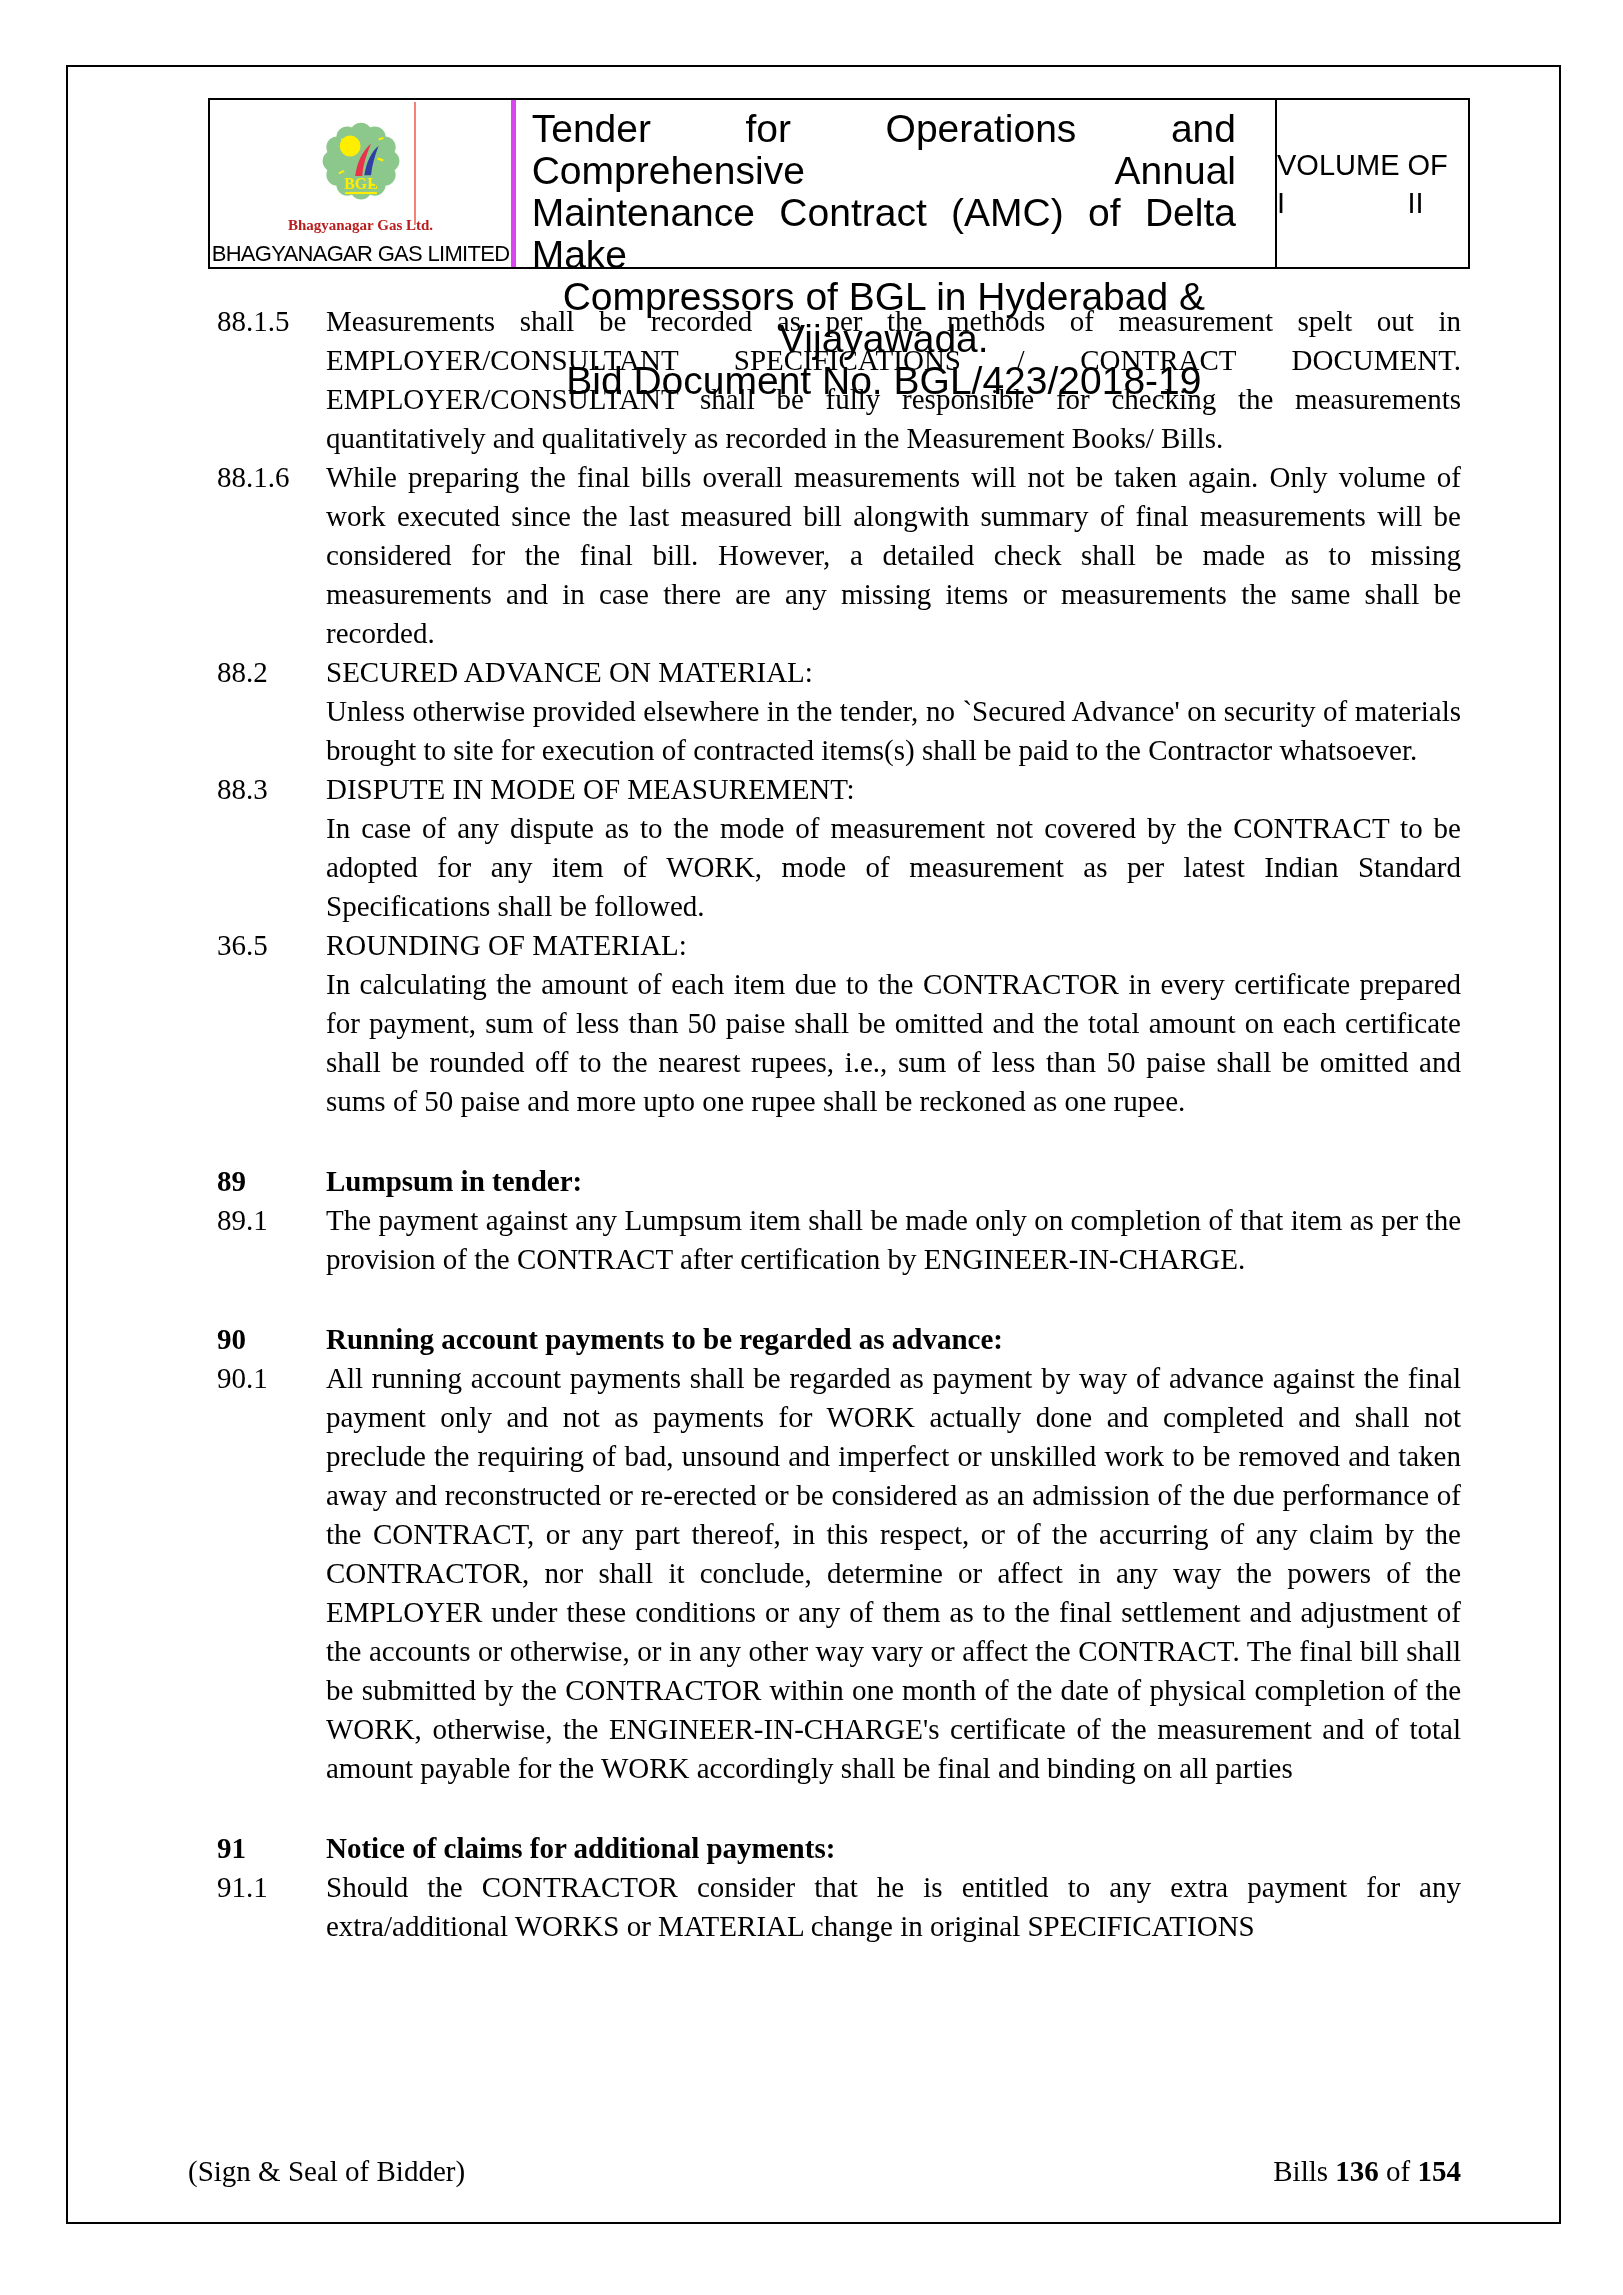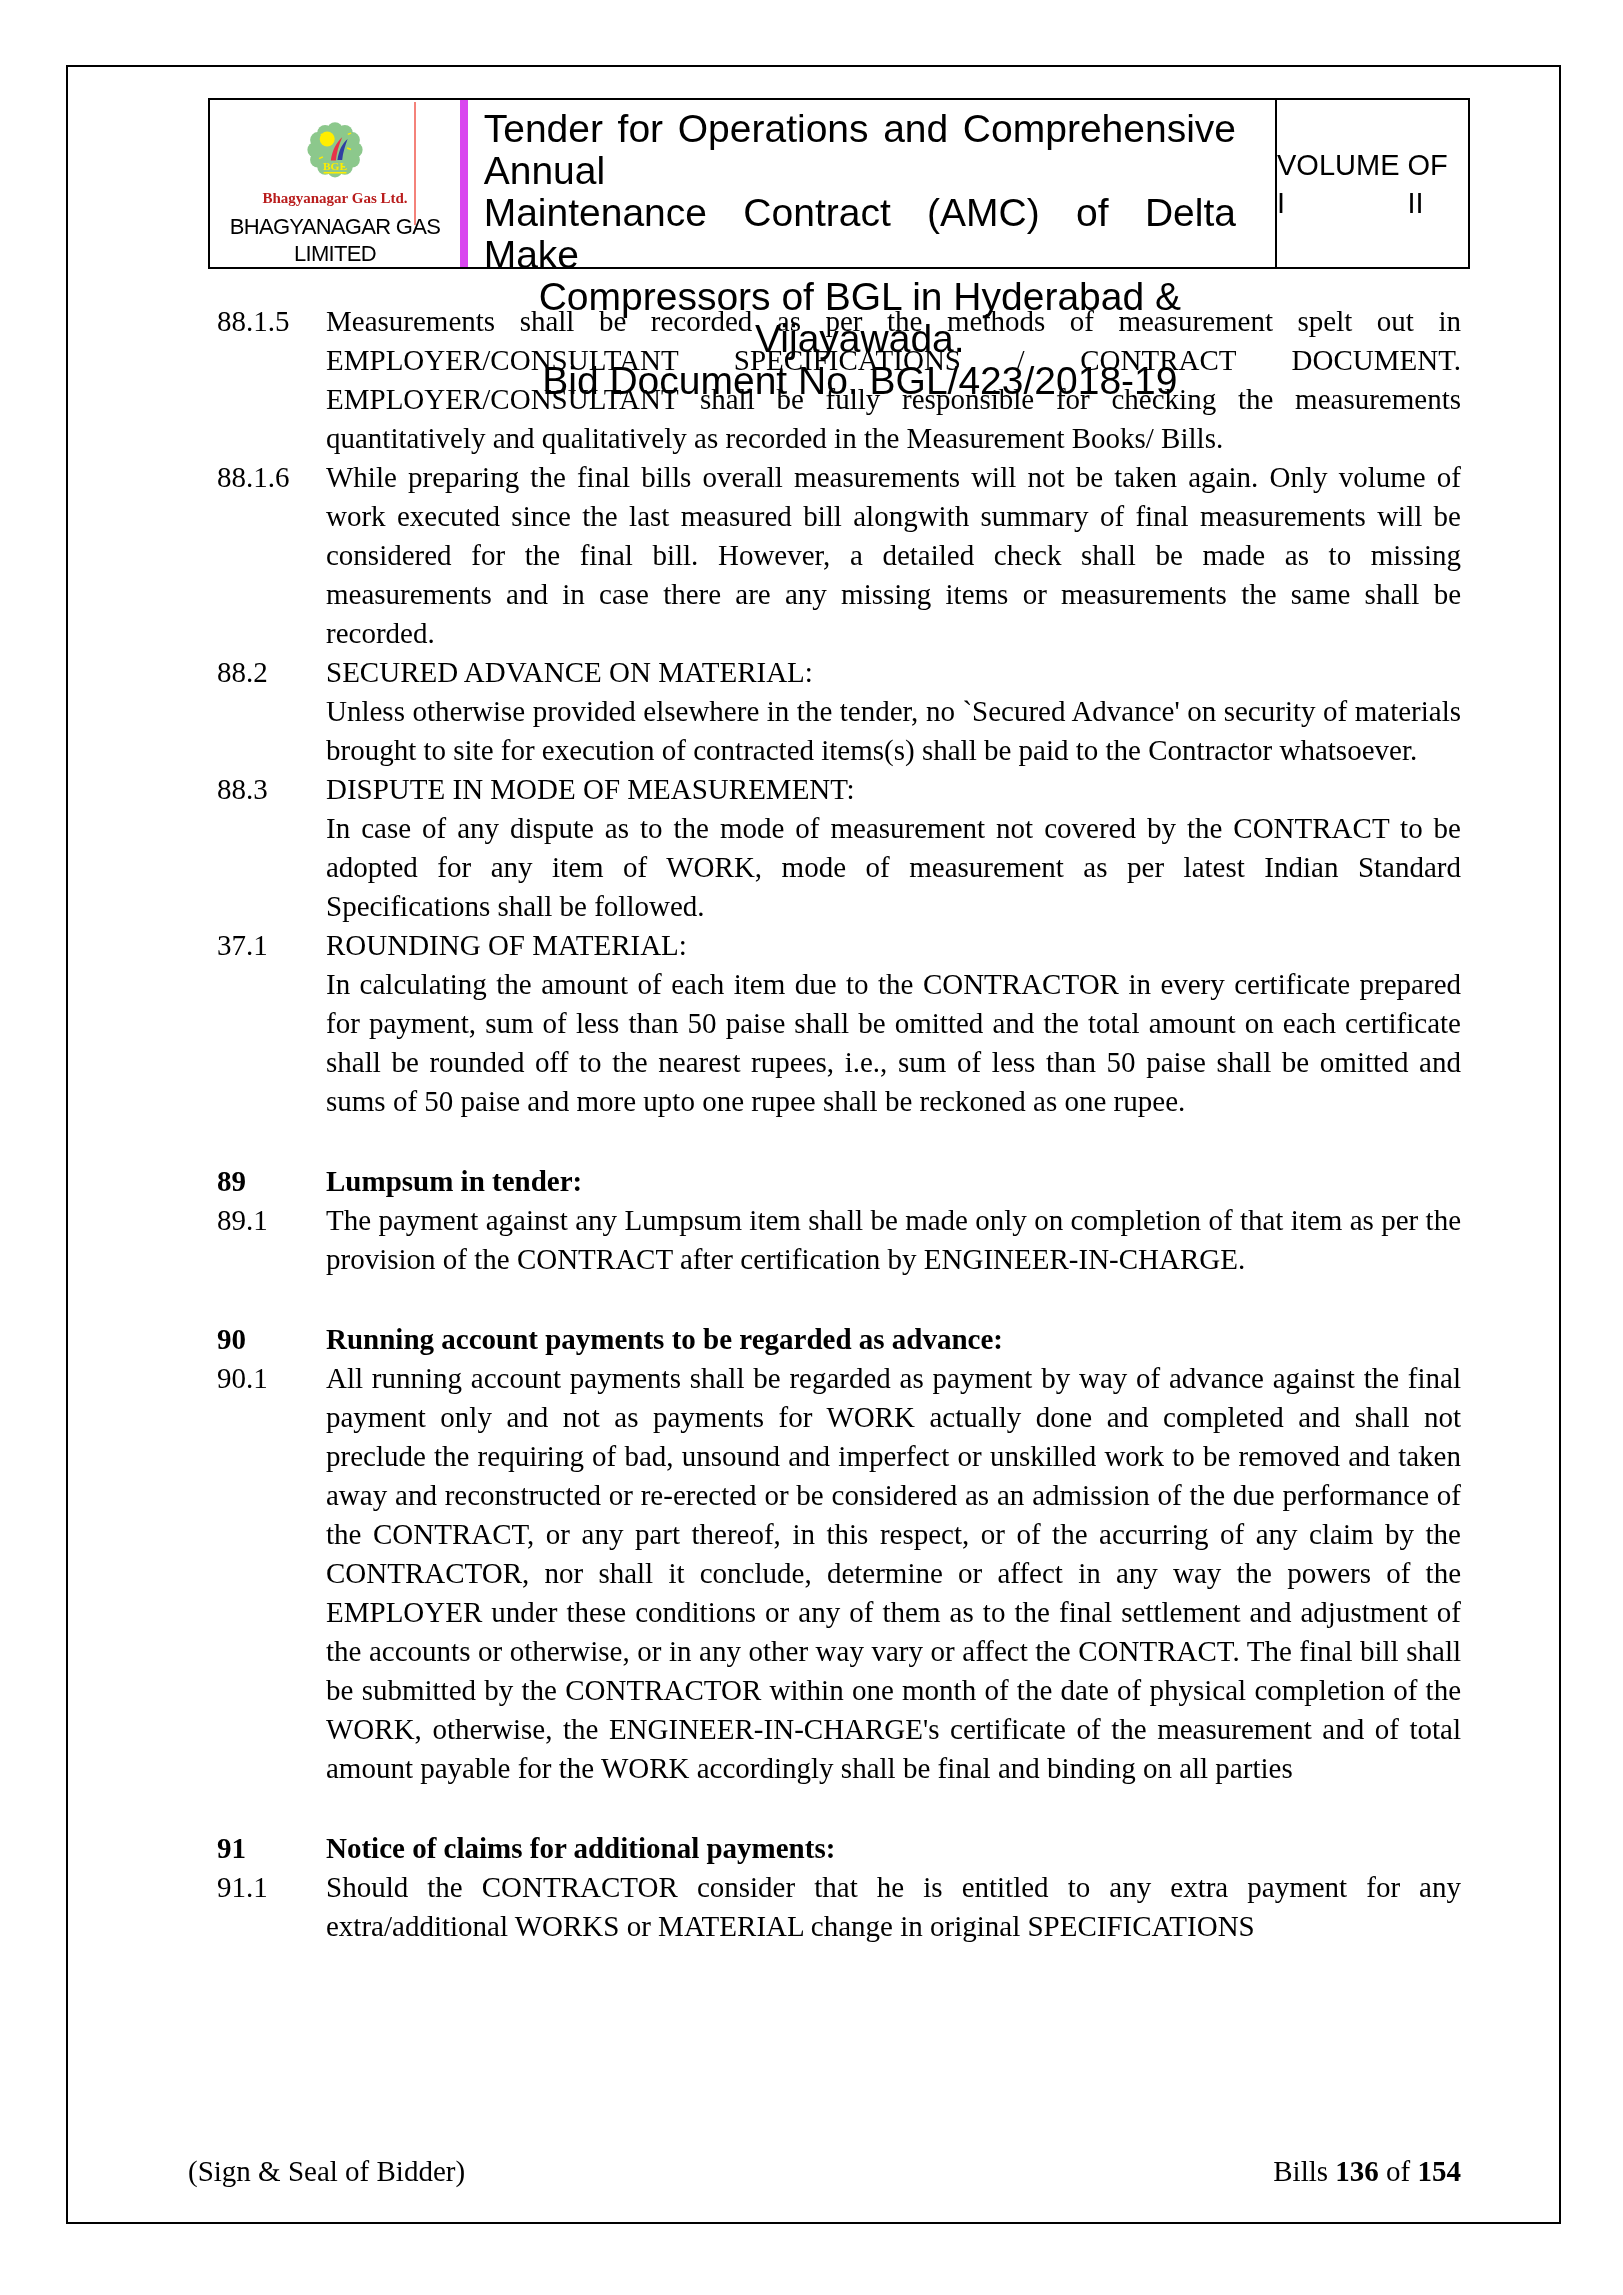--- a/index.html
+++ b/index.html
@@ -5,21 +5,21 @@
   html,body{margin:0;padding:0;background:#ffffff;}
   .page{position:relative;width:1623px;height:2295px;background:#ffffff;overflow:hidden;
         font-family:"Liberation Serif", serif;color:#000;}
   .frame{position:absolute;left:66px;top:65px;width:1495px;height:2159px;
          border:2px solid #000;box-sizing:border-box;display:flex;flex-direction:column;}
 
   
   .hdr-table{margin:31px 89px 0 140px;border:2px solid #000;display:flex;
              height:171px;box-sizing:border-box;background:#fff;}
   .cell{box-sizing:border-box;}
-  .cell-org{width:258px;border-right:8px solid #d946ef;position:relative;
+  .cell-org{width:306px;border-right:5px solid #d946ef;position:relative;
             display:flex;flex-direction:column;align-items:center;justify-content:flex-start;
             padding-top:21px;}
   .cell-title{flex:1;border-right:2px solid #000;padding:7.9px 39px 5.2px 15.7px;
               font-family:"Liberation Sans", sans-serif;font-size:39px;line-height:42px;}
   .cell-vol{width:191px;display:flex;flex-direction:row;align-items:center;justify-content:center;
             font-family:"Liberation Sans", sans-serif;font-size:29px;line-height:38px;}
   .t-line.justify{text-align:justify;text-align-last:justify;}
   .t-line.center{text-align:center;}
   .org-subtitle{color:#b91c1c;font-size:15px;line-height:17px;font-weight:bold;
                 font-family:"Liberation Serif", serif;}
@@ -123,21 +123,21 @@
 
   <div class="clause">
     <div class="num">88.3</div>
     <div class="content">
             <div class="heading">DISPUTE IN MODE OF MEASUREMENT:</div>
             <div class="para">In case of any dispute as to the mode of measurement not covered by the CONTRACT to be adopted for any item of WORK, mode of measurement as per latest Indian Standard Specifications shall be followed.</div>
           </div>
   </div>
 
   <div class="clause">
-    <div class="num">37.1</div>
+    <div class="num">36.5</div>
     <div class="content">
             <div class="heading">ROUNDING OF MATERIAL:</div>
             <div class="para">In calculating the amount of each item due to the CONTRACTOR in every certificate prepared for payment, sum of less than 50 paise shall be omitted and the total amount on each certificate shall be rounded off to the nearest rupees, i.e., sum of less than 50 paise shall be omitted and sums of 50 paise and more upto one rupee shall be reckoned as one rupee.</div>
           </div>
   </div>
 
   <div class="clause gap bold">
     <div class="num">89</div>
     <div class="content">
             <div class="heading">Lumpsum in tender:</div>

